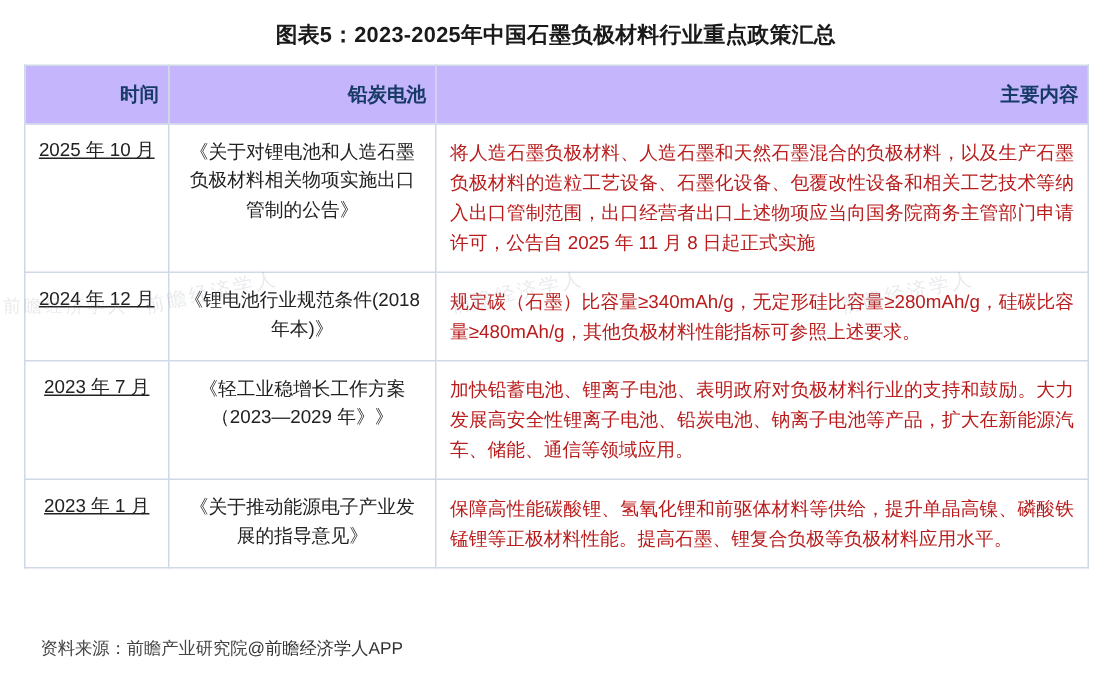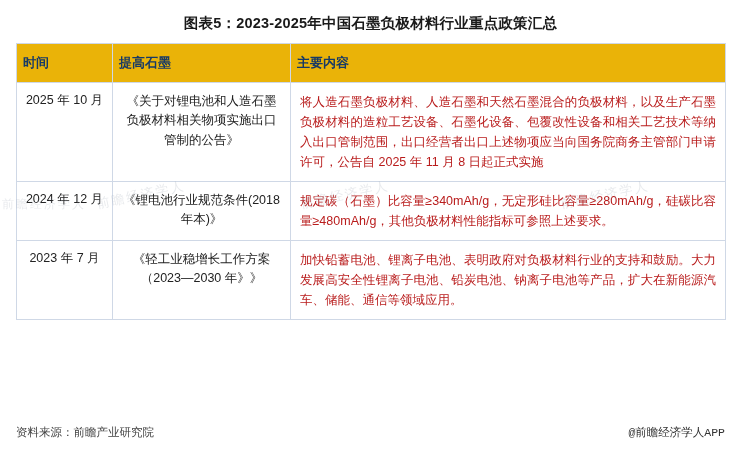--- a/index.html
+++ b/index.html
@@ -34,66 +34,65 @@
     width: 709px;
     border-collapse: collapse;
     table-layout: fixed;
     font-size: 12px;
   }
   table.policy th, table.policy td {
     border: 1px solid #cfd8e6;
     vertical-align: top;
   }
   table.policy thead th {
-    background: #eab308;
+    background: #c4b5fd;
     color: #173a66;
     font-weight: bold;
     font-size: 13px;
-    text-align: left;
+    text-align: right;
     vertical-align: middle;
     height: 30px;
     padding: 4px 6px;
   }
   col.c-time { width: 96px; }
   col.c-name { width: 178px; }
   col.c-content { width: 435px; }
 
   td.time {
     text-align: center;
     padding: 9px 4px;
     font-size: 12.5px;
     color: #222;
     white-space: nowrap;
+    text-decoration: underline;
   }
   td.name {
     text-align: center;
     padding: 9px 8px;
     font-size: 12.5px;
     line-height: 1.55;
     color: #222;
   }
   td.content {
     text-align: left;
     padding: 9px 9px;
     font-size: 12.5px;
     line-height: 1.6;
     color: #b91c1c;
     text-align: justify;
   }
   .footer {
     position: absolute;
-    left: 16px;
+    left: 27px;
     right: 16px;
     bottom: 10px;
     display: flex;
-    justify-content: space-between;
     align-items: center;
     font-size: 11.5px;
     color: #555;
-    font-family: Liberation Mono, monospace;
   }
   .footer .source { color: #444; }
   .footer .brand { color: #333; }
   .watermark {
     position: absolute;
     color: rgba(150, 160, 175, 0.22);
     font-size: 13px;
     letter-spacing: 2px;
     pointer-events: none;
     user-select: none;
@@ -118,39 +117,44 @@
 
   <table class="policy">
     <colgroup>
       <col class="c-time">
       <col class="c-name">
       <col class="c-content">
     </colgroup>
     <thead>
       <tr>
         <th>时间</th>
-        <th>提高石墨</th>
+        <th>铅炭电池</th>
         <th>主要内容</th>
       </tr>
     </thead>
     <tbody>
       <tr>
         <td class="time">2025 年 10 月</td>
         <td class="name">《关于对锂电池和人造石墨负极材料相关物项实施出口管制的公告》</td>
         <td class="content">将人造石墨负极材料、人造石墨和天然石墨混合的负极材料，以及生产石墨负极材料的造粒工艺设备、石墨化设备、包覆改性设备和相关工艺技术等纳入出口管制范围，出口经营者出口上述物项应当向国务院商务主管部门申请许可，公告自 2025 年 11 月 8 日起正式实施</td>
       </tr>
       <tr>
         <td class="time">2024 年 12 月</td>
         <td class="name">《锂电池行业规范条件(2018 年本)》</td>
         <td class="content">规定碳（石墨）比容量≥340mAh/g，无定形硅比容量≥280mAh/g，硅碳比容量≥480mAh/g，其他负极材料性能指标可参照上述要求。</td>
       </tr>
       <tr>
         <td class="time">2023 年 7 月</td>
-        <td class="name">《轻工业稳增长工作方案（2023—2030 年》》</td>
+        <td class="name">《轻工业稳增长工作方案（2023—2029 年》》</td>
         <td class="content">加快铅蓄电池、锂离子电池、表明政府对负极材料行业的支持和鼓励。大力发展高安全性锂离子电池、铅炭电池、钠离子电池等产品，扩大在新能源汽车、储能、通信等领域应用。</td>
+      </tr>
+      <tr>
+        <td class="time">2023 年 1 月</td>
+        <td class="name">《关于推动能源电子产业发展的指导意见》</td>
+        <td class="content">保障高性能碳酸锂、氢氧化锂和前驱体材料等供给，提升单晶高镍、磷酸铁锰锂等正极材料性能。提高石墨、锂复合负极等负极材料应用水平。</td>
       </tr>
     </tbody>
   </table>
 
   <div class="footer">
     <span class="source">资料来源：前瞻产业研究院</span>
     <span class="brand">@前瞻经济学人APP</span>
   </div>
 
 </div>

